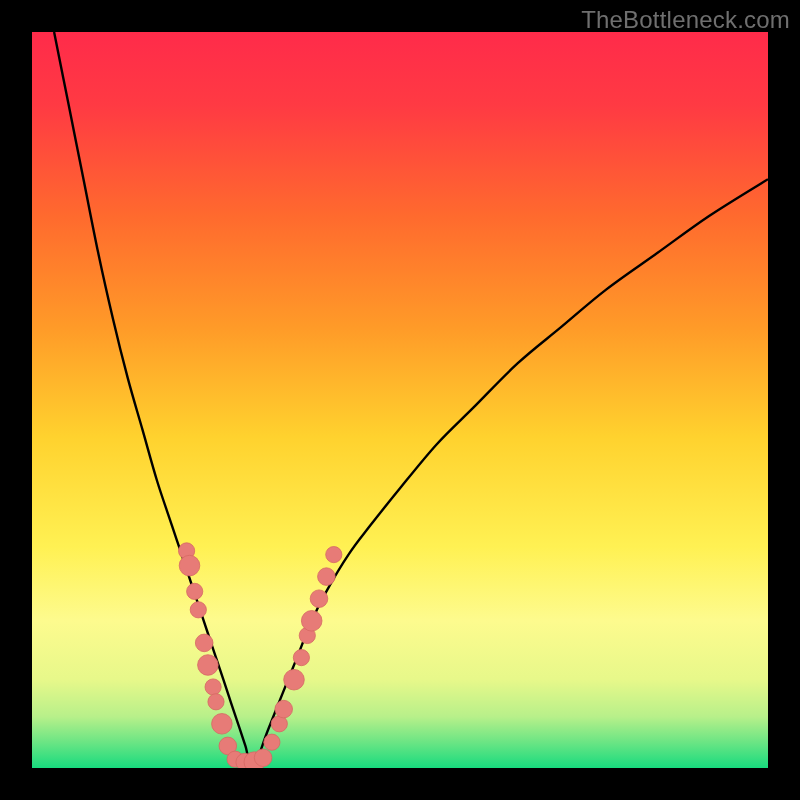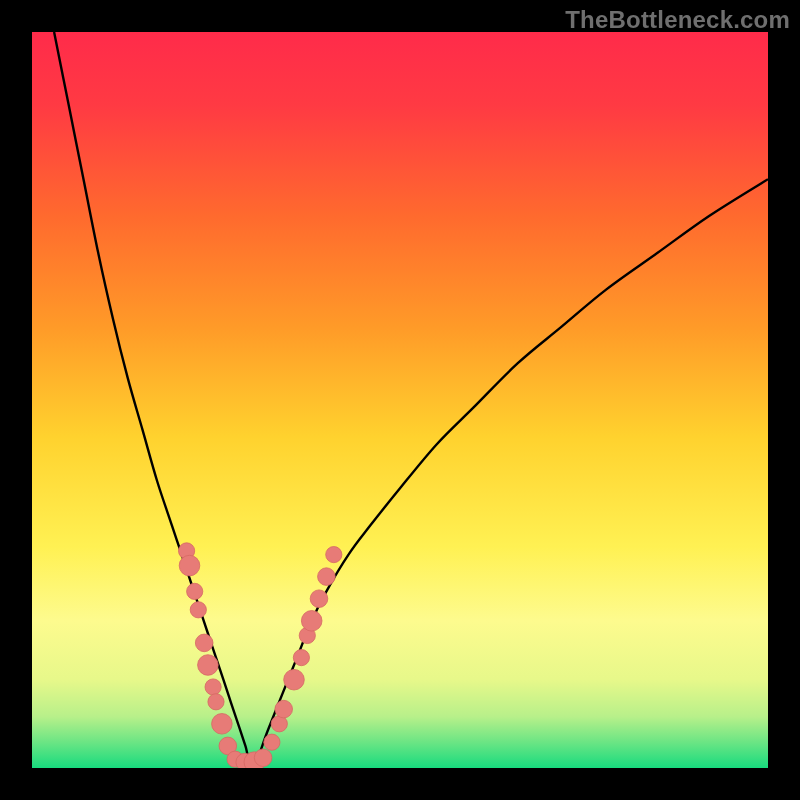--- a/index.html
+++ b/index.html
@@ -27,21 +27,21 @@
   .gradient {
     position: absolute;
     inset: 0;
   }
   .watermark {
     position: absolute;
     top: 6px;
     right: 10px;
     color: #6f6f6f;
     font-size: 24px;
-    font-weight: 700;
+    font-weight: 400;
     letter-spacing: 0.2px;
     user-select: none;
   }
   svg.overlay {
     position: absolute;
     inset: 0;
   }
 </style>
 </head>
 <body>

